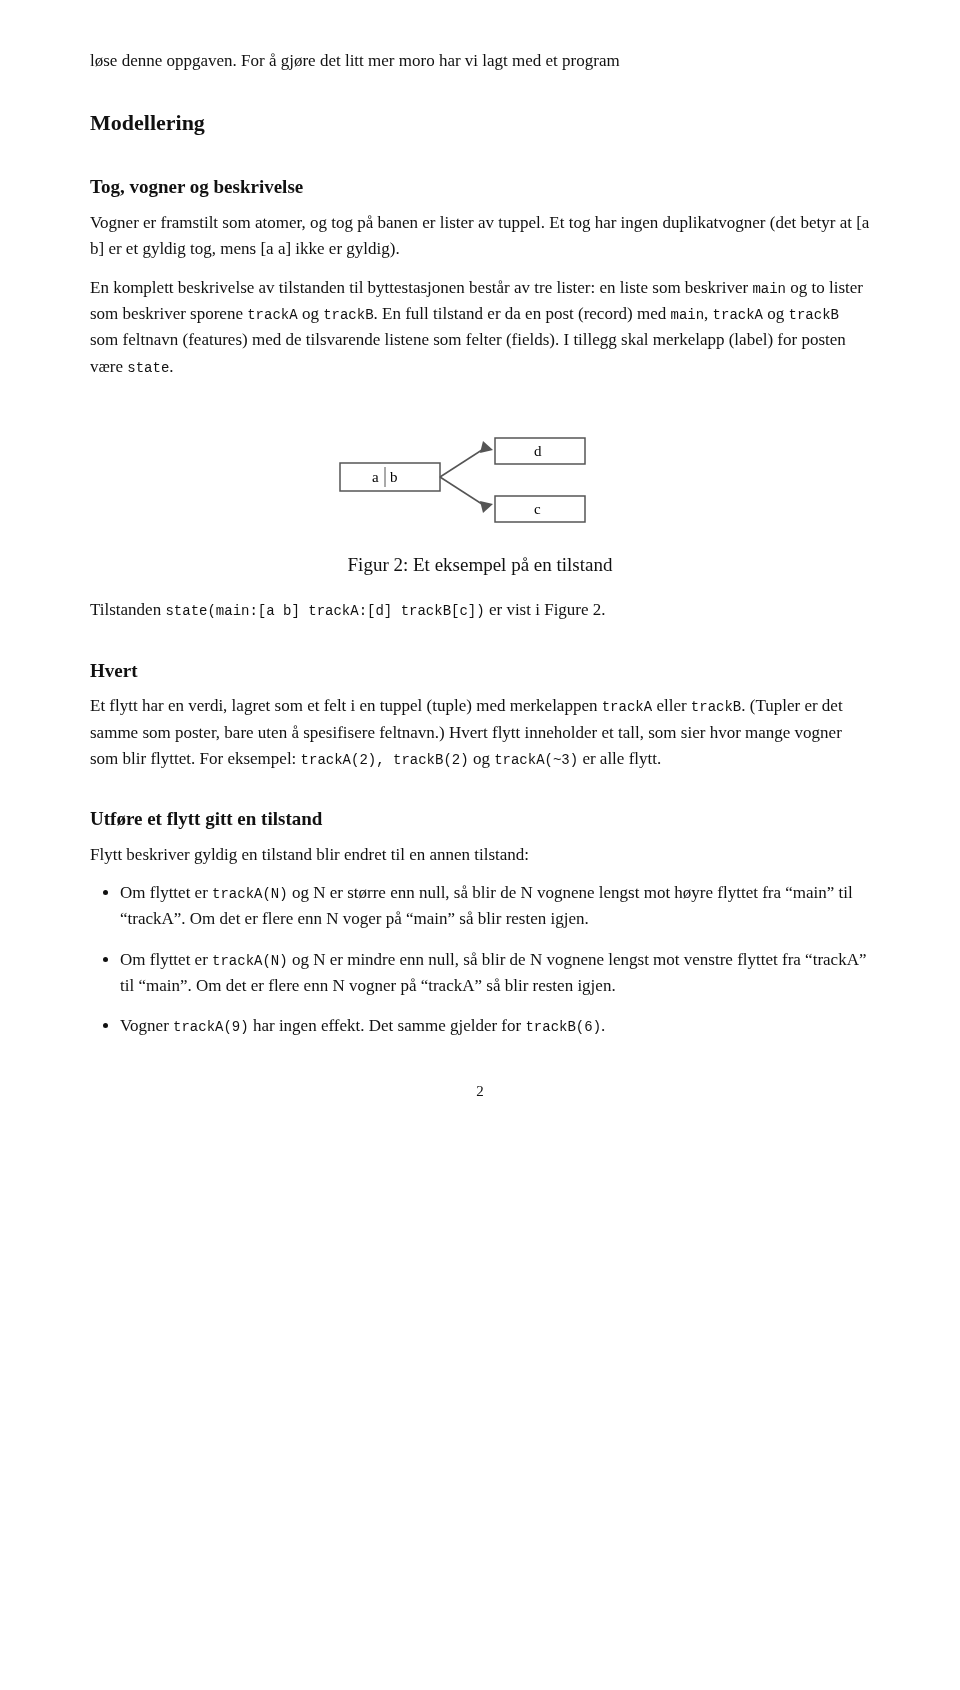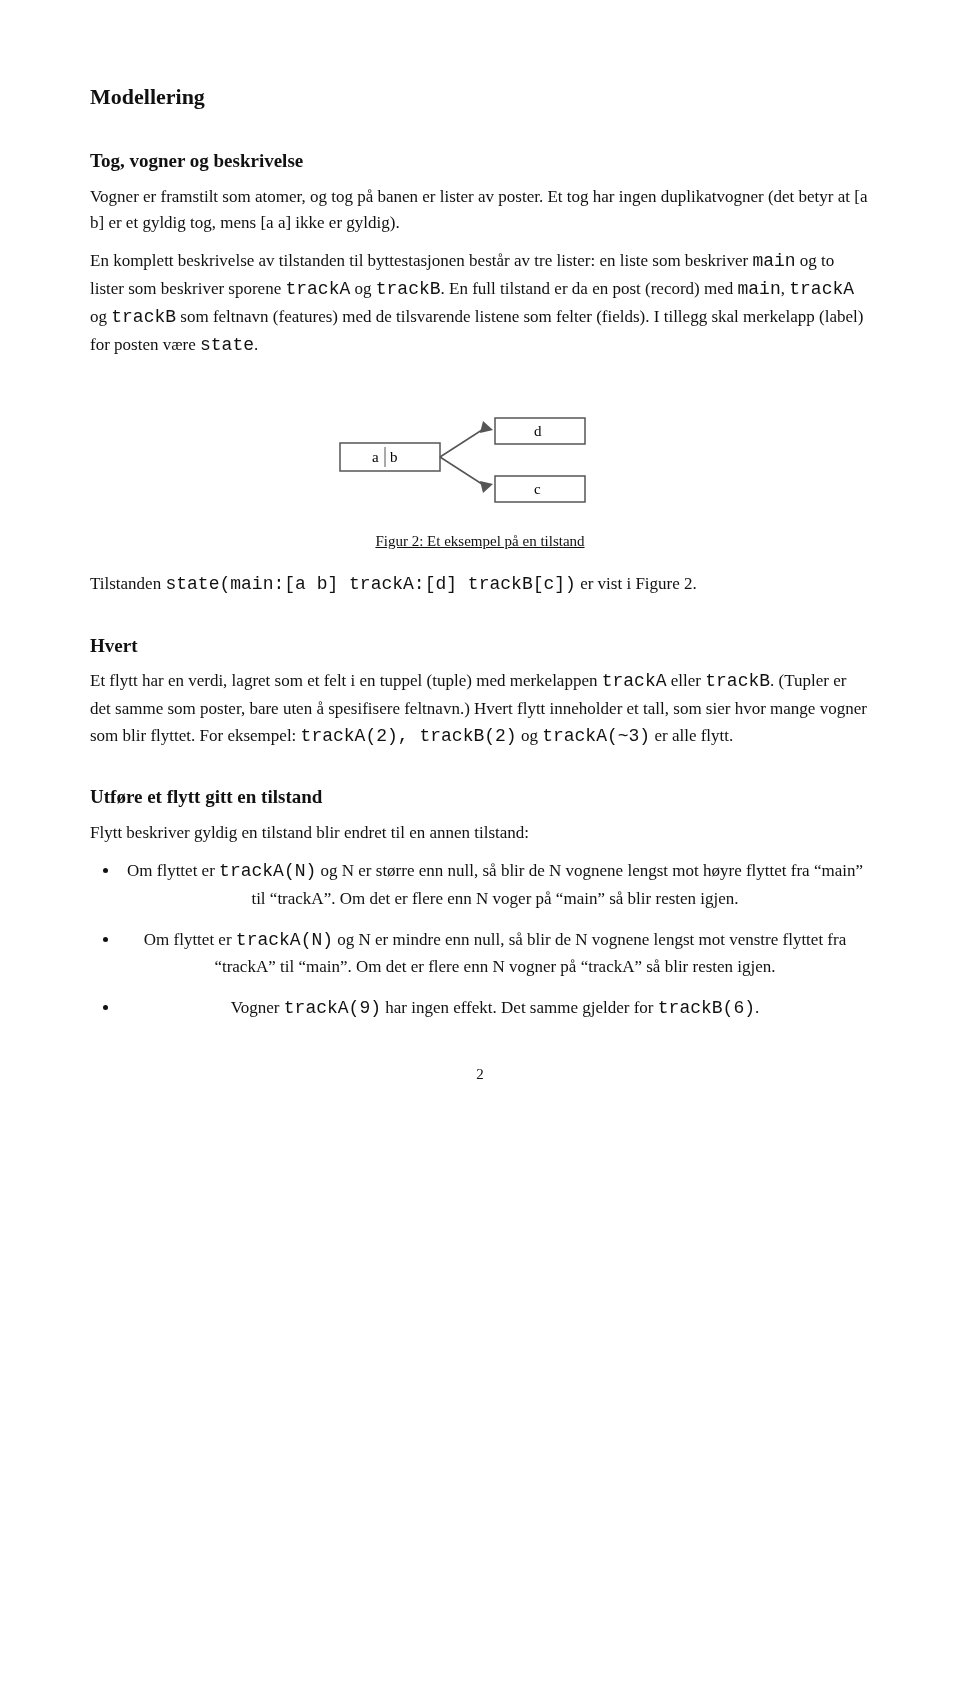--- a/index.html
+++ b/index.html
@@ -26,63 +26,62 @@
       font-size: 19px;
       font-weight: bold;
       margin-top: 32px;
       margin-bottom: 8px;
     }
     p {
       margin-bottom: 12px;
     }
     code, .mono {
       font-family: "Courier New", Courier, monospace;
-      font-size: 18px;
+      font-size: 14px;
     }
     .figure-container {
       display: flex;
       flex-direction: column;
       align-items: center;
       margin: 28px 0 18px 0;
     }
     .figure-caption {
-      font-size: 15px;
+      font-size: 19px;
       margin-top: 12px;
       text-align: center;
-      text-decoration: underline;
     }
     
     .diagram-svg {
       display: block;
     }
     ul {
       margin: 10px 0 10px 30px;
-      text-align: center;
     }
     ul li {
       margin-bottom: 14px;
       list-style-type: disc;
     }
     .page-number {
       text-align: center;
       margin-top: 40px;
       font-size: 15px;
     }
   </style>
 </head>
 <body>
 
 <div class="intro-text">
+  <p>løse denne oppgaven. For å gjøre det litt mer moro har vi lagt med et program</p>
 </div>
 
 <h2>Modellering</h2>
 
 <h3>Tog, vogner og beskrivelse</h3>
 
-<p>Vogner er framstilt som atomer, og tog på banen er lister av poster. Et tog har ingen duplikatvogner (det betyr at [a b] er et gyldig tog, mens [a a] ikke er gyldig).</p>
+<p>Vogner er framstilt som atomer, og tog på banen er lister av tuppel. Et tog har ingen duplikatvogner (det betyr at [a b] er et gyldig tog, mens [a a] ikke er gyldig).</p>
 
 <p>
   <span>En komplett beskrivelse av tilstanden til byttestasjonen består av tre lister: en liste som beskriver </span><code>main</code><span> og to lister som beskriver sporene </span><code>trackA</code><span> og </span><code>trackB</code><span>. En full tilstand er da en post (record) med </span><code>main</code><span>, </span><code>trackA</code><span> og </span><code>trackB</code><span> som feltnavn (features) med de tilsvarende listene som felter (fields). I tillegg skal merkelapp (label) for posten være </span><code>state</code><span>.</span>
 </p>
 
 <div class="figure-container">
   <svg class="diagram-svg" width="340" height="130" viewBox="0 0 340 130">
 
     <rect x="30" y="55" width="100" height="28" fill="white" stroke="#555" stroke-width="1.5"></rect>
     <text x="62" y="74" font-family="Times New Roman, serif" font-size="15">a</text>

